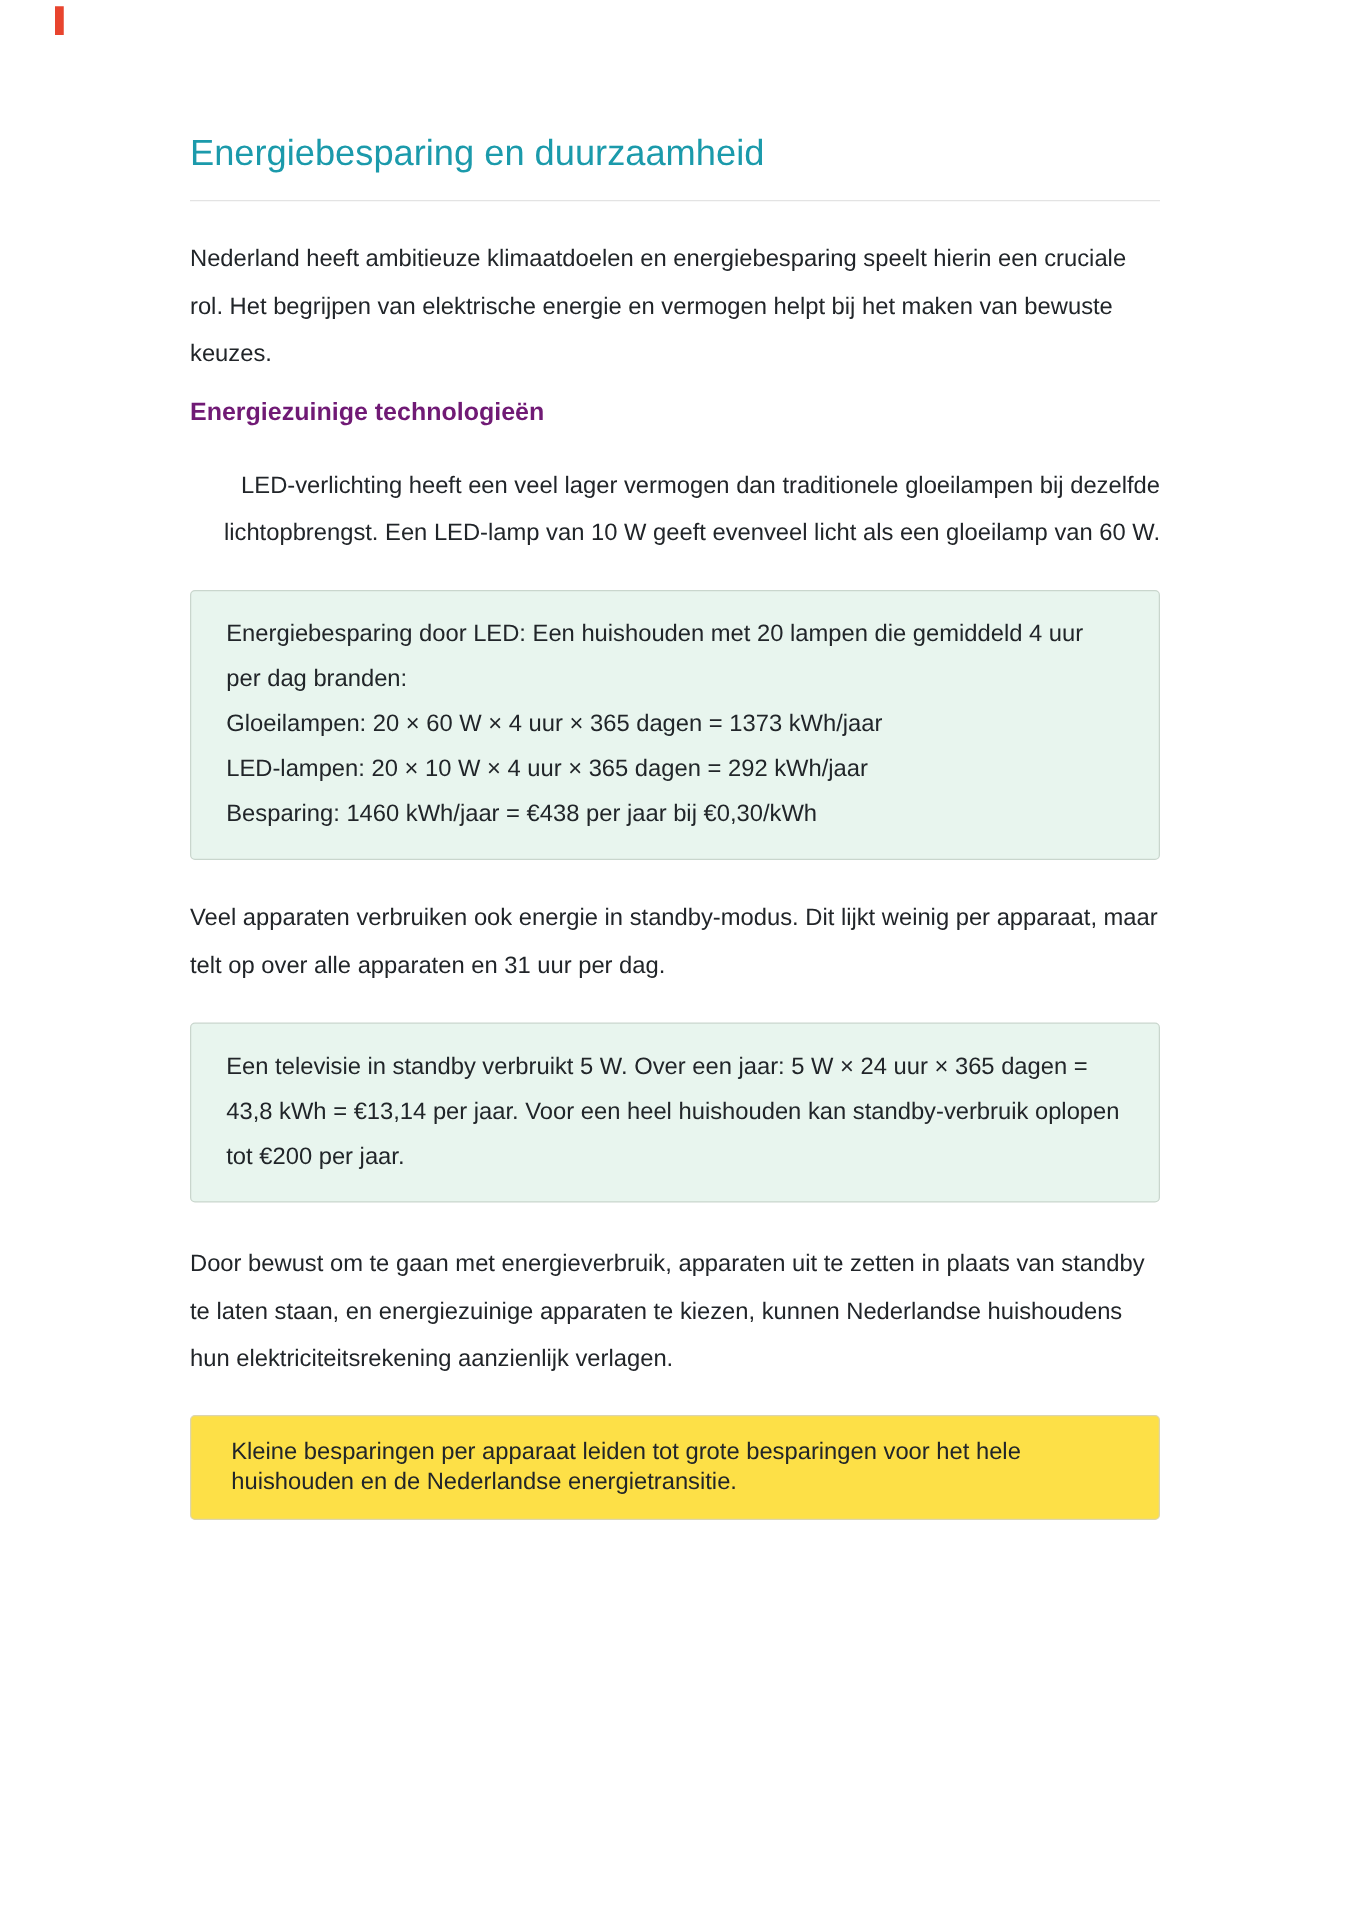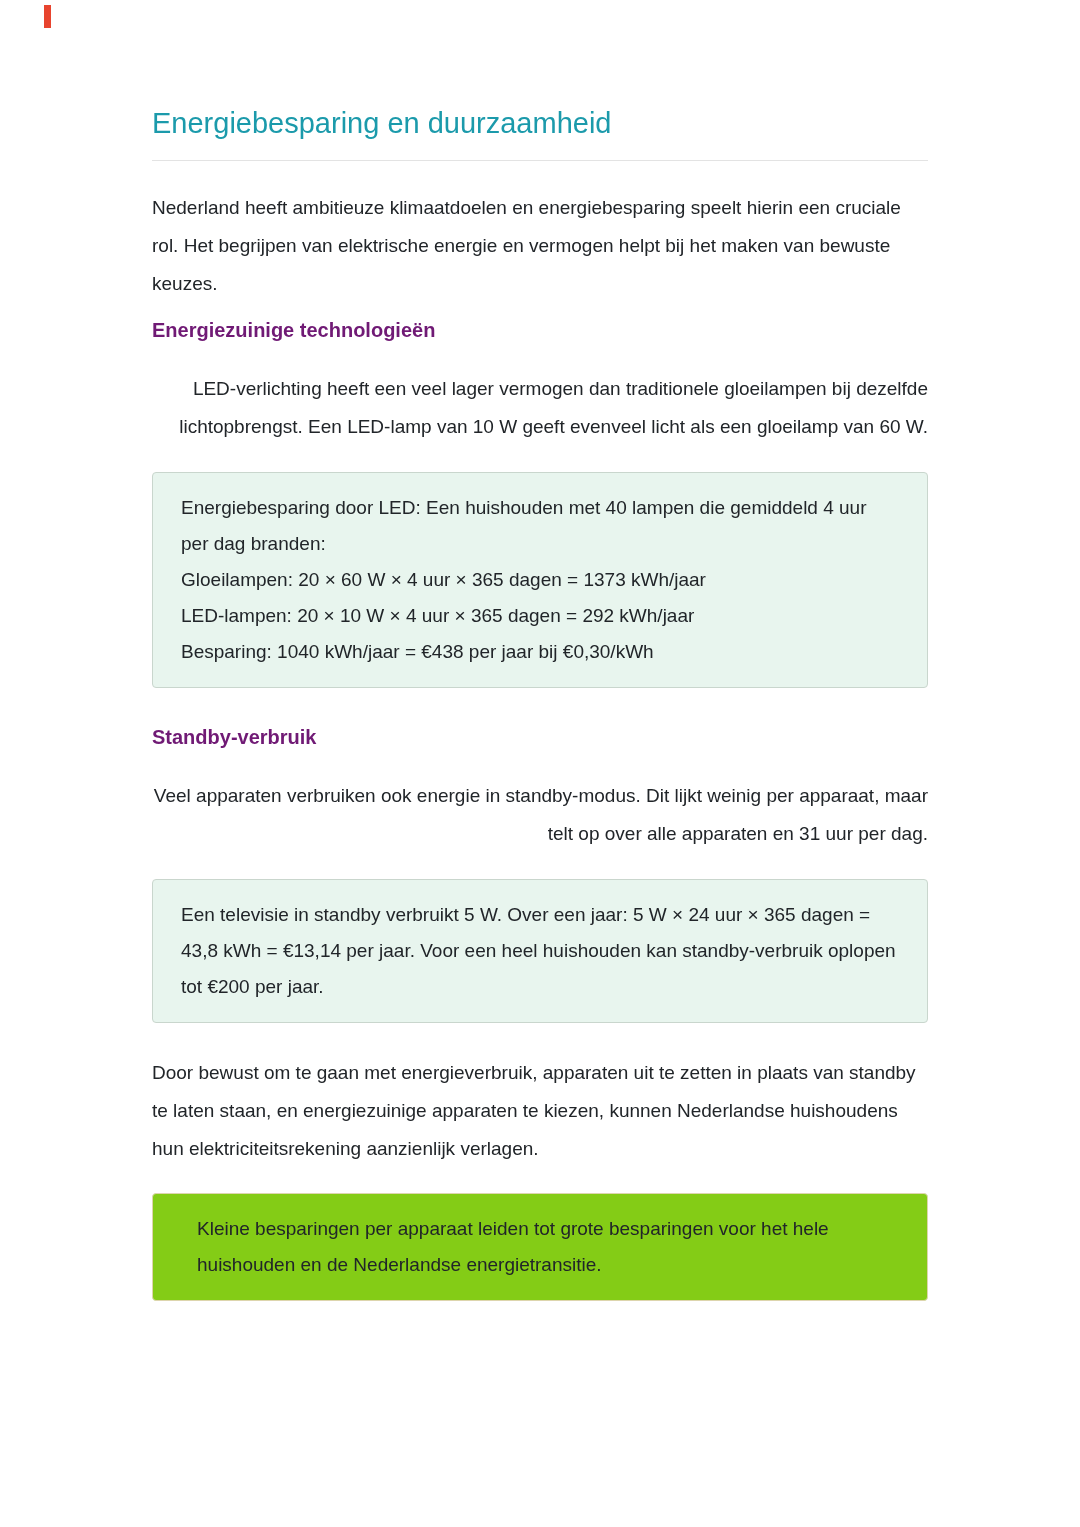--- a/index.html
+++ b/index.html
@@ -55,26 +55,26 @@
     border: 1px solid #c9d6cd;
     border-radius: 4px;
     padding: 17px 28px;
     font-size: 19px;
     line-height: 36px;
     color: #212529;
   }
   .example-box .box-line { display: block; }
   .highlight-box {
     margin-top: 25px;
-    background: #84cc16;
+    background: #fde047;
     border: 1px solid #ddd5ad;
     border-radius: 4px;
-    padding: 17px 44px;
+    padding: 17px 32px;
     font-size: 19px;
-    line-height: 36px;
+    line-height: 24px;
     color: #212529;
   }
   p.closing { margin-top: 31px; }
   h2.subhead-2 { margin-top: 36px; }
 </style>
 </head>
 <body>
 
 <div class="red-marker"></div>
 
@@ -84,27 +84,26 @@
 
   <hr class="divider">
 
   <p class="body-text first">Nederland heeft ambitieuze klimaatdoelen en energiebesparing speelt hierin een cruciale rol. Het begrijpen van elektrische energie en vermogen helpt bij het maken van bewuste keuzes.</p>
 
   <h2 class="subhead">Energiezuinige technologieën</h2>
 
   <p class="body-text">LED-verlichting heeft een veel lager vermogen dan traditionele gloeilampen bij dezelfde lichtopbrengst. Een LED-lamp van 10 W geeft evenveel licht als een gloeilamp van 60 W.</p>
 
   <div class="example-box">
-    <span class="box-line">Energiebesparing door LED: Een huishouden met 40 lampen die gemiddeld 4 uur per dag branden:</span>
+    <span class="box-line">Energiebesparing door LED: Een huishouden met 20 lampen die gemiddeld 4 uur per dag branden:</span>
     <span class="box-line">Gloeilampen: 20 × 60 W × 4 uur × 365 dagen = 1373 kWh/jaar</span>
     <span class="box-line">LED-lampen: 20 × 10 W × 4 uur × 365 dagen = 292 kWh/jaar</span>
-    <span class="box-line">Besparing: 1040 kWh/jaar = €438 per jaar bij €0,30/kWh</span>
+    <span class="box-line">Besparing: 1460 kWh/jaar = €438 per jaar bij €0,30/kWh</span>
   </div>
 
-  <h2 class="subhead subhead-2">Standby-verbruik</h2>
 
   <p class="body-text">Veel apparaten verbruiken ook energie in standby-modus. Dit lijkt weinig per apparaat, maar telt op over alle apparaten en 31 uur per dag.</p>
 
   <div class="example-box">
     <span class="box-line">Een televisie in standby verbruikt 5 W. Over een jaar: 5 W × 24 uur × 365 dagen = 43,8 kWh = €13,14 per jaar. Voor een heel huishouden kan standby-verbruik oplopen tot €200 per jaar.</span>
   </div>
 
   <p class="body-text closing">Door bewust om te gaan met energieverbruik, apparaten uit te zetten in plaats van standby te laten staan, en energiezuinige apparaten te kiezen, kunnen Nederlandse huishoudens hun elektriciteitsrekening aanzienlijk verlagen.</p>
 
   <div class="highlight-box">

